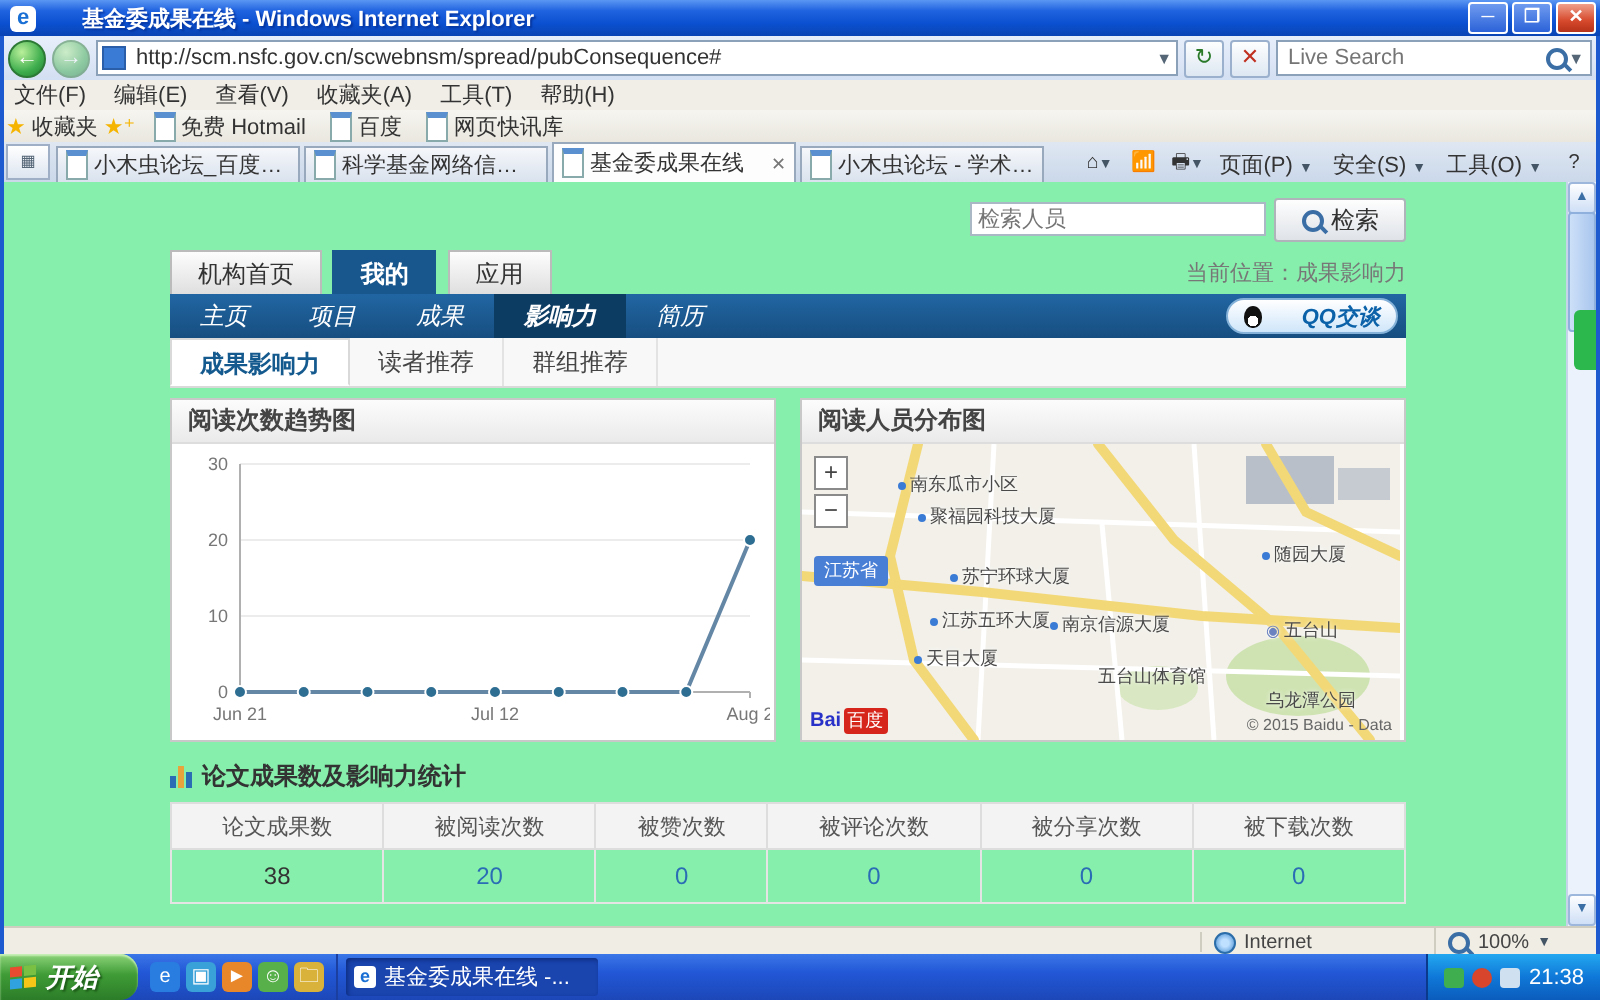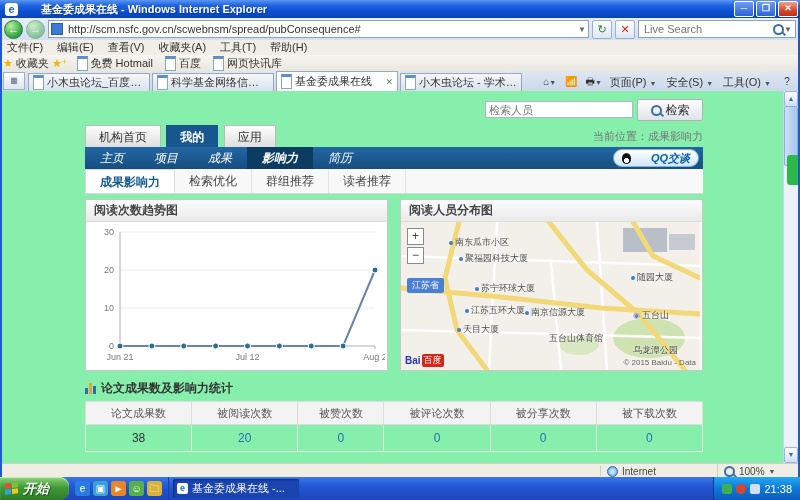--- a/index.html
+++ b/index.html
@@ -259,23 +259,22 @@
       <span class="nitem active">影响力</span>
       <span class="nitem">简历</span>
       <span class="qq">
         <span class="penguin"></span>
         <span>QQ交谈</span>
       </span>
     </div>
 
     <div class="subtabs">
       <span class="stab active">成果影响力</span>
-      <span class="stab">检索优化</span>
+      <span class="stab">读者推荐</span>
       <span class="stab">群组推荐</span>
-      <span class="stab">读者推荐</span>
     </div>
 
     <div class="panels">
       <div class="panel">
         <div class="panel-hd">阅读次数趋势图</div>
         <div class="panel-bd">
           <svg id="trend-svg" width="299" height="148">
               <text x="28" y="127" text-anchor="end" font-size="9" fill="#777">0</text>
               <line x1="34" y1="86" x2="289" y2="86" stroke="#ececec"></line>
               <text x="28" y="89" text-anchor="end" font-size="9" fill="#777">10</text>

